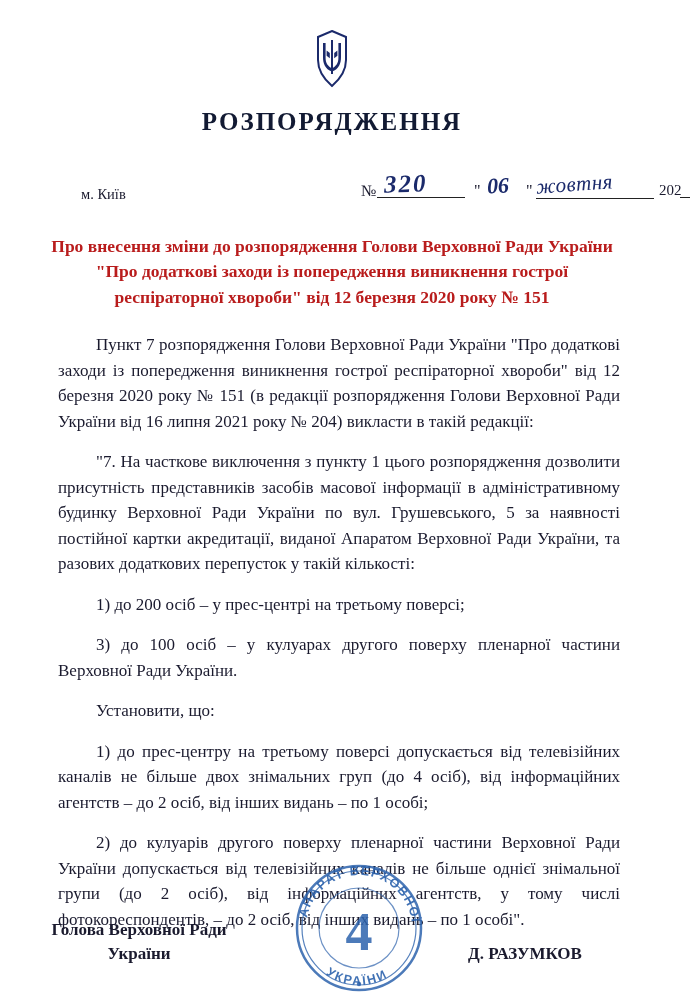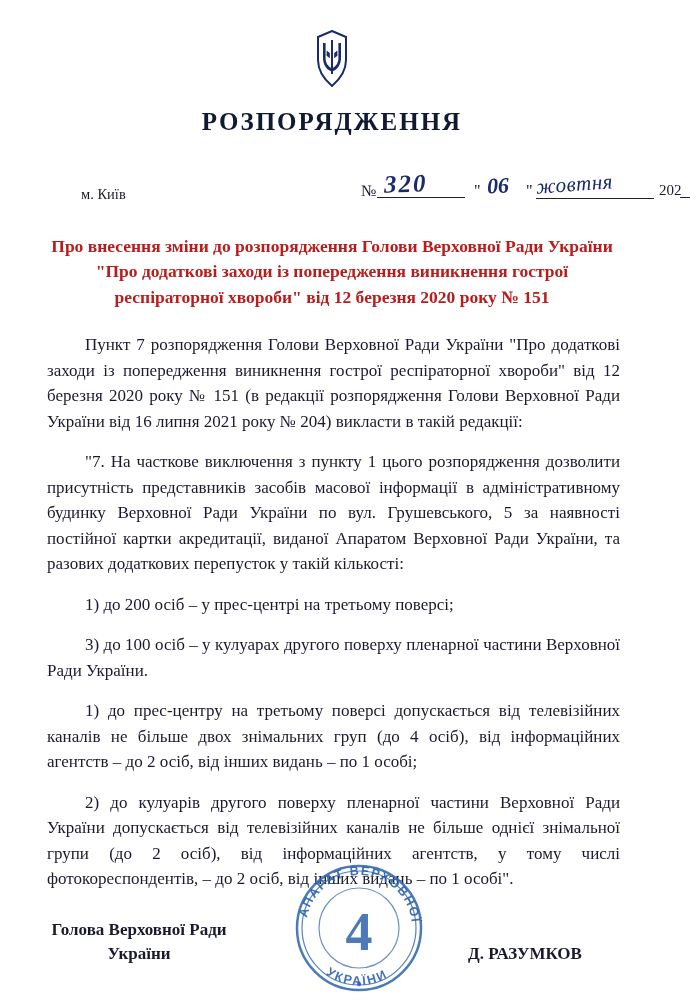--- a/index.html
+++ b/index.html
@@ -147,21 +147,21 @@
     color: #b91c1c;
   }
   
   .body {
     margin-top: 22px;
     font-size: 17px;
     line-height: 1.5;
     text-align: justify;
   }
   .body p {
-    margin: 0 0 15px 3px;
+    margin: 0 0 15px 14px;
     text-indent: 38px;
     text-align: justify;
     text-justify: inter-word;
   }
   
   .sign-row {
     position: absolute;
     left: 0;
     right: 0;
     bottom: 40px;
@@ -227,20 +227,21 @@
 
   </div>
 
   <div class="heading">Про внесення зміни до розпорядження Голови Верховної Ради України "Про додаткові заходи із попередження виникнення гострої респіраторної хвороби" від 12 березня 2020 року № 151</div>
 
   <div class="body">
     <p>Пункт 7 розпорядження Голови Верховної Ради України "Про додаткові заходи із попередження виникнення гострої респіраторної хвороби" від 12 березня 2020 року № 151 (в редакції розпорядження Голови Верховної Ради України від 16 липня 2021 року № 204) викласти в такій редакції:</p>
     <p>"7. На часткове виключення з пункту 1 цього розпорядження дозволити присутність представників засобів масової інформації в адміністративному будинку Верховної Ради України по вул. Грушевського, 5 за наявності постійної картки акредитації, виданої Апаратом Верховної Ради України, та разових додаткових перепусток у такій кількості:</p>
     <p>1) до 200 осіб – у прес-центрі на третьому поверсі;</p>
     <p>3) до 100 осіб – у кулуарах другого поверху пленарної частини Верховної Ради України.</p>
+    <p>Установити, що:</p>
     <p>1) до прес-центру на третьому поверсі допускається від телевізійних каналів не більше двох знімальних груп (до 4 осіб), від інформаційних агентств – до 2 осіб, від інших видань – по 1 особі;</p>
     <p>2) до кулуарів другого поверху пленарної частини Верховної Ради України допускається від телевізійних каналів не більше однієї знімальної групи (до 2 осіб), від інформаційних агентств, у тому числі фотокореспондентів, – до 2 осіб, від інших видань – по 1 особі".</p>
   </div>
 
   <div class="stamp">
     <svg viewBox="0 0 150 150" width="150" height="150" aria-hidden="true">
       <defs>
         <path id="arcTop" d="M 22 75 A 53 53 0 0 1 128 75"></path>
         <path id="arcBottom" d="M 18 75 A 57 57 0 0 0 132 75"></path>
       </defs>

